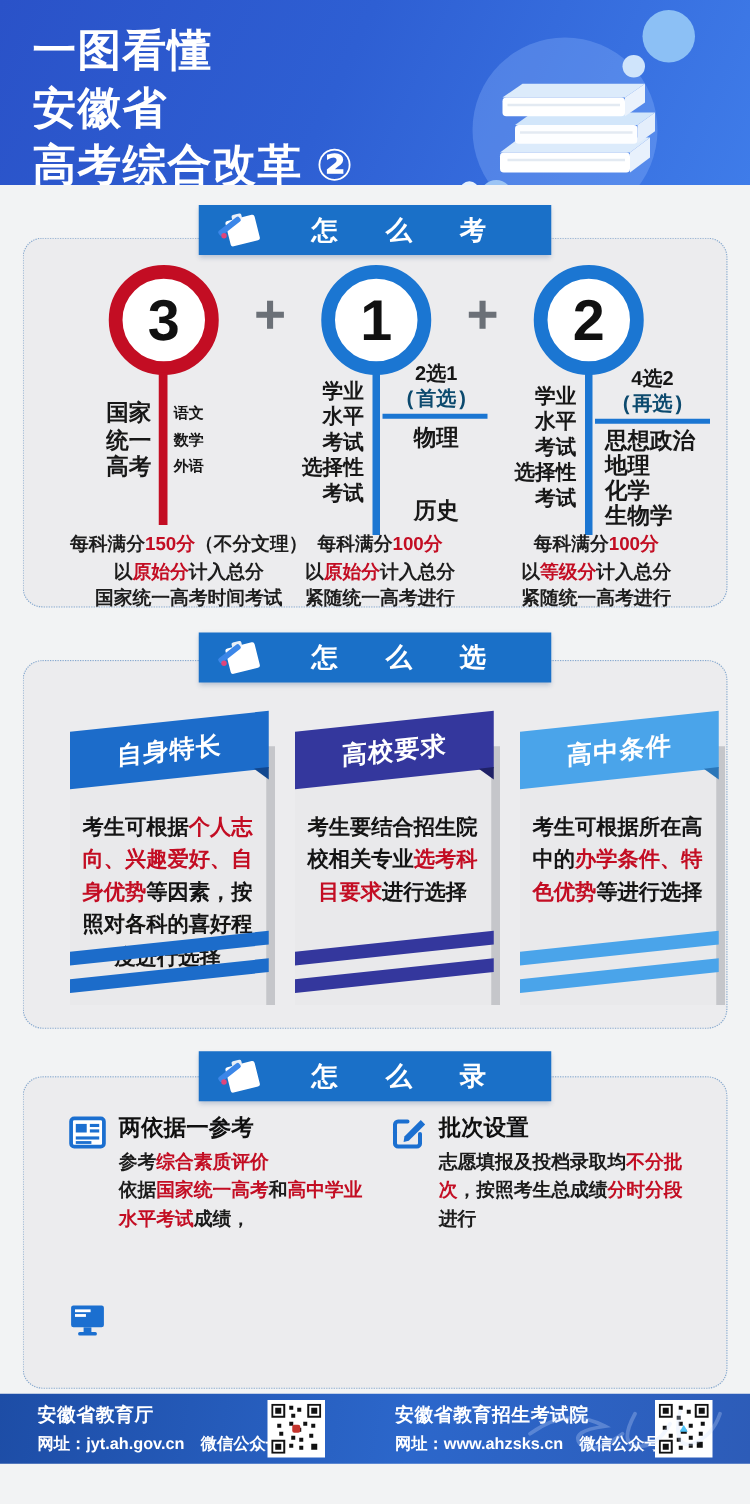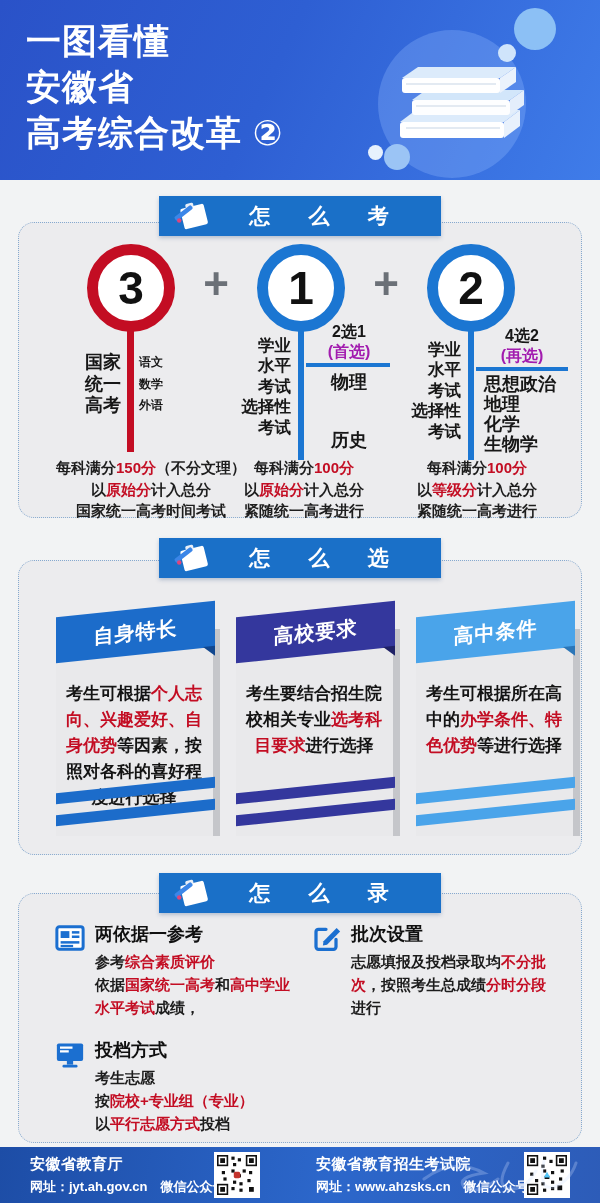--- a/index.html
+++ b/index.html
@@ -4,21 +4,21 @@
 <style>
   * { box-sizing: border-box; margin: 0; padding: 0; }
   html,body { width:600px; height:1203px; }
   body {
     font-family: "Liberation Sans", "DejaVu Sans", sans-serif;
     background:#f2f3f4; overflow:hidden; position:relative;
   }
   .r { color:#c30d23; font-weight:700; }
 
   
-  .hero { height:180px; background:linear-gradient(115deg,#2a52c8 0%,#2e5fd3 45%,#3f7ce9 100%); position:relative; overflow:hidden; }
+  .hero { height:148px; background:linear-gradient(115deg,#2a52c8 0%,#2e5fd3 45%,#3f7ce9 100%); position:relative; overflow:hidden; }
   .hero-title { position:absolute; left:26px; top:18px; color:#fff; font-weight:700; font-size:35px; line-height:46px; letter-spacing:1px; }
   .hero-art { position:absolute; right:58px; top:18px; width:170px; height:158px; }
   .disc { position:absolute; left:6px; top:12px; width:148px; height:148px; border-radius:50%; background:rgba(150,190,255,0.30); }
   .bubble { position:absolute; border-radius:50%; }
   .b1 { width:42px; height:42px; right:-14px; top:-10px; background:#8cc0f5; }
   .b2 { width:18px; height:18px; right:26px; top:26px; background:#cfe4fb; }
   .b3 { width:15px; height:15px; left:-4px; bottom:16px; background:#e6f1fd; }
   .b4 { width:26px; height:26px; left:12px; bottom:6px; background:#9bc4f5; }
   .books { position:absolute; left:10px; top:26px; }
 
@@ -44,21 +44,21 @@
   .vline.v1 { left:108px; width:7px; height:122px; background:#c30d23; }
   .vline.v2 { left:279px; width:6px; height:130px; background:#1b76d2; }
   .vline.v3 { left:449px; width:6px; height:130px; background:#1b76d2; }
   .stack { position:absolute; font-weight:700; color:#171717; }
   .stack div { white-space:nowrap; }
   .lblL1 { left:20px; width:82px; top:129px; text-align:right; font-size:18px; line-height:21.5px; }
   .lblR1 { left:120px; top:129px; font-size:12px; line-height:21.5px; }
   .lblL2 { left:168px; width:104px; top:112px; text-align:right; font-size:16.5px; line-height:20.4px; }
   .lblL3 { left:338px; width:104px; top:116px; text-align:right; font-size:16.5px; line-height:20.4px; }
   .choice { position:absolute; text-align:center; font-weight:700; font-size:16px; color:#171717; }
-  .choice .tag { color:#a21caf; }
+  .choice .tag { color:#0c4a6e;font-family:Liberation Mono, monospace; }
   .ch2 { left:287px; width:86px; top:99px; line-height:20px; }
   .ch3 { left:455px; width:96px; top:103px; line-height:20px; }
   .hline { position:absolute; height:4px; background:#1b76d2; }
   .hl2 { left:287px; width:84px; top:140px; }
   .hl3 { left:457px; width:92px; top:144px; }
   .subjects { position:absolute; font-weight:700; font-size:18px; color:#171717; }
   .sub2 { left:287px; width:86px; top:149px; text-align:center; line-height:20px; }
   .sub2 div + div { margin-top:38px; }
   .sub3 { left:465px; top:151px; line-height:20px; }
   .note { position:absolute; top:234px; text-align:center; font-size:15px; font-weight:600; line-height:21.5px; color:#1d1d1d; }
@@ -305,26 +305,20 @@
   </div>
 
   <div class="admit-item">
     <svg class="admit-icon" viewBox="0 0 24 24">
       <rect x="1.5" y="3.5" width="21" height="14" rx="1.5" fill="#1b6fd0"></rect>
       <rect x="4" y="6" width="10" height="1.8" fill="#fff"></rect>
       <rect x="4" y="9" width="7" height="1.8" fill="#fff"></rect>
       <rect x="9.5" y="17.5" width="5" height="3" fill="#1b6fd0"></rect>
       <rect x="6" y="20.5" width="12" height="2.2" rx="1" fill="#1b6fd0"></rect>
     </svg>
-    <div>
-      <div class="admit-title">投档方式</div>
-      <div class="admit-line"><span>考生志愿</span></div>
-      <div class="admit-line"><span>按</span><span class="r">院校+专业组（专业）</span></div>
-      <div class="admit-line"><span>以</span><span class="r">平行志愿方式</span><span>投档</span></div>
-    </div>
   </div>
 
 
   <div class="admit-item">
     <svg class="admit-icon" viewBox="0 0 24 24">
       <path d="M20 13v6a2 2 0 0 1-2 2H6a2 2 0 0 1-2-2V7a2 2 0 0 1 2-2h6" fill="none" stroke="#1b6fd0" stroke-width="2.6" stroke-linecap="round"></path>
       <path d="M10 14.5 20.5 4l2.8 2.8L12.8 17.3 9.5 18z" fill="#1b6fd0"></path>
     </svg>
     <div>
       <div class="admit-title">批次设置</div>

